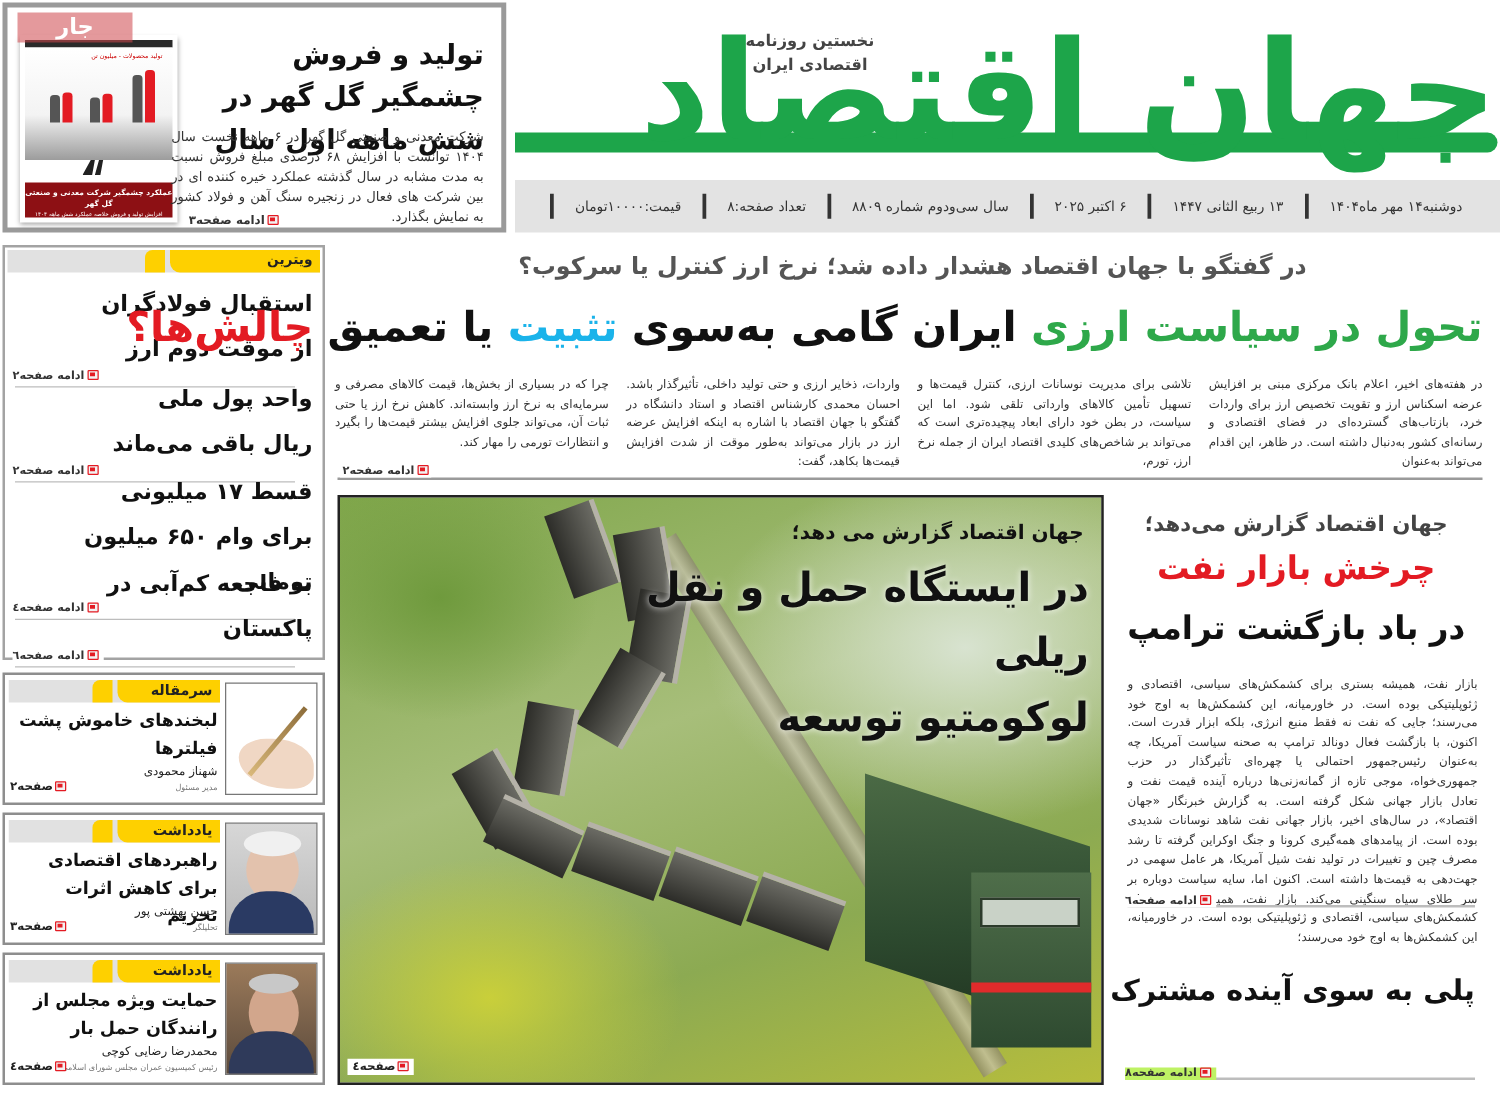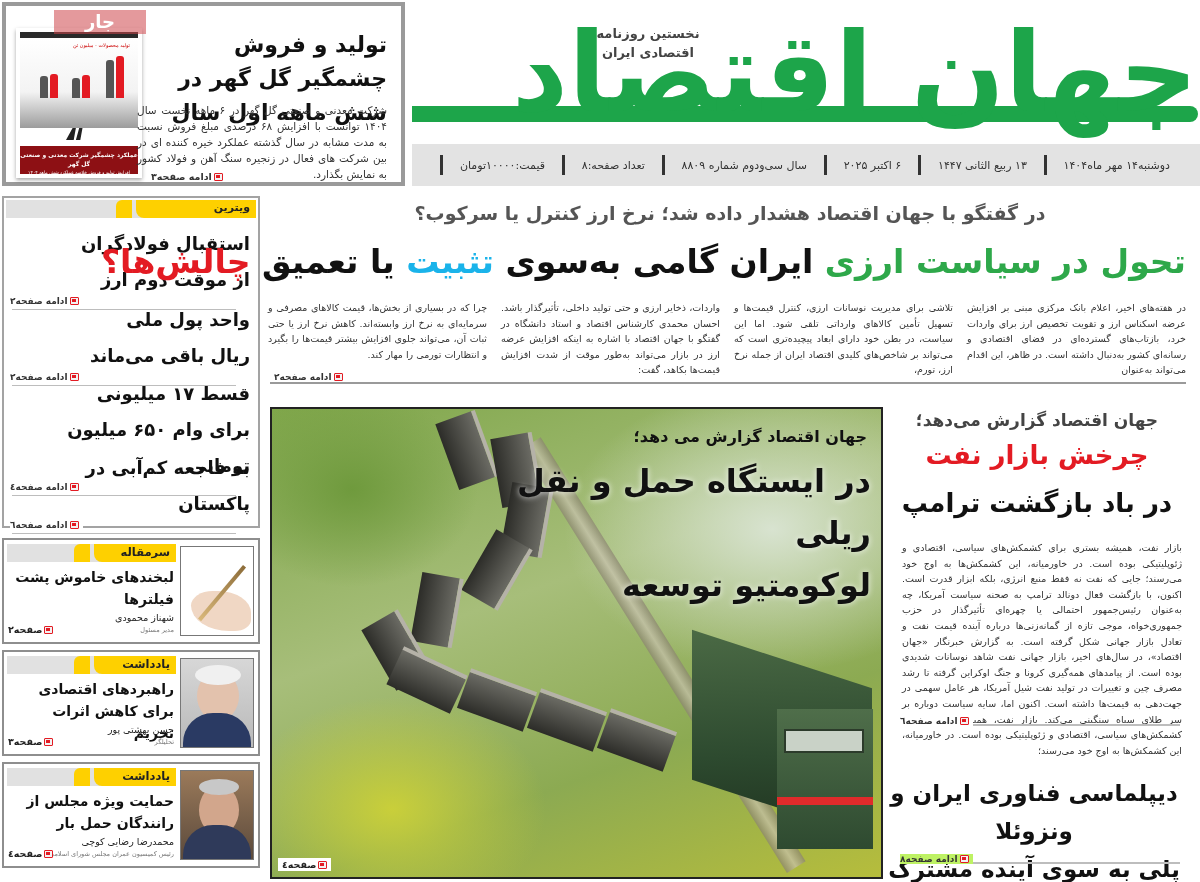--- a/index.html
+++ b/index.html
@@ -12,21 +12,21 @@
   .promo { left: 2px; top: 2px; width: 403px; height: 184px; border: 4px solid #9a9a9a; background: #fff; }
   .promo-thumb { left: 10px; top: 22px; width: 126px; height: 150px; background: #fff; box-shadow: 0 2px 4px rgba(0,0,0,0.35); }
   .promo-thumb .top { position:absolute; left:4px; top:4px; right:4px; height:6px; background:#2a2a2a; }
   .promo-thumb .chart { position:absolute; left:4px; top:10px; right:4px; height:90px; background: linear-gradient(#fff 0%, #f3f3f3 60%, #9c9c9c 100%); }
   .promo-thumb .chart-title { position:absolute; top:4px; right:8px; font-size:5px; color:#c00; }
   .bar { position:absolute; bottom:30px; width:8px; border-radius:3px 3px 0 0; }
   .bar.g { background:#555; } .bar.r { background:#e31b23; }
   .promo-thumb .logo { position:absolute; left:50px; top:100px; width:22px; height:12px; background:#222; clip-path: polygon(0 100%, 30% 0, 45% 0, 35% 100%, 45% 100%, 60% 0, 75% 0, 65% 100%, 100% 100%); }
   .promo-thumb .foot { position:absolute; left:4px; right:4px; top:118px; height:28px; background:#8d1014; color:#fff; font-size:6px; font-weight:bold; text-align:center; padding-top:4px; line-height:9px; }
   .promo-thumb .foot small { display:block; font-size:4.5px; font-weight:normal; }
-  .watermark { left: 8px; top: 4px; width: 92px; height: 24px; background: rgba(205,70,75,0.55); color:#fff; font-size:18px; font-weight:bold; text-align:center; line-height:24px; letter-spacing:6px;margin-left:40px; }
+  .watermark { left: 8px; top: 4px; width: 92px; height: 24px; background: rgba(205,70,75,0.55); color:#fff; font-size:18px; font-weight:bold; text-align:center; line-height:24px; letter-spacing:6px; }
 
   .promo-title { right: 14px; top: 22px; width: 240px; font-size: 22px; font-weight: bold; line-height: 34px; text-align: right; color:#111; }
   .promo-body { right: 14px; top: 96px; width: 250px; font-size: 10.5px; line-height: 16px; text-align: justify; color:#333; }
   .promo-more { left: 145px; top: 165px; font-size: 9.5px; font-weight: bold; color:#333; }
 
   .more-icon { display:inline-block; width:9px; height:8px; background:#f2f2f2; border:1.5px solid #e31b23; border-radius:1px; vertical-align:-1px; margin-left:2px; position:relative; }
   .more-icon::after { content:""; position:absolute; left:1px; top:1px; width:4px; height:3px; background:#e31b23; }
 
   
   .logo-main { left: 412px; top: 18px; width: 786px; height: 112px; }
@@ -79,21 +79,21 @@
   .lead-cols p { flex:1; font-size:9.5px; line-height:15.5px; color:#333; text-align:justify; }
   .lead-rule { left: 270px; top: 382px; width: 916px; height: 2px; background:#9a9a9a; }
   .lead-more { left: 272px; top: 372px; font-size:9px; font-weight:bold; color:#333; background:#fff; padding:0 2px; }
 
   
   .photo-story { left: 270px; top: 396px; width: 613px; height: 472px; border: 2px solid #222; overflow:hidden;
      background:
        radial-gradient(ellipse 180px 140px at 80px 80px, #6f9a3d 0%, rgba(111,154,61,0) 70%),
        radial-gradient(ellipse 220px 160px at 120px 400px, #c9cf3a 0%, rgba(201,207,58,0) 70%),
        radial-gradient(ellipse 260px 180px at 500px 120px, #d8e3d0 0%, rgba(216,227,208,0) 80%),
-       linear-gradient(160deg, #7fa64a 0%, #a7be7a 40%, #8caa52 70%, #b6bd3c 100%); margin-top: 11px; }
+       linear-gradient(160deg, #7fa64a 0%, #a7be7a 40%, #8caa52 70%, #b6bd3c 100%); }
   .rail { position:absolute; left:250px; top:40px; width:22px; height:500px; background:linear-gradient(90deg,#8a8270,#c9c1b0,#8a8270); transform: rotate(-32deg); transform-origin: top left; opacity:0.7; }
   .wagon { position:absolute; width:70px; height:42px; background:linear-gradient(#6b6b64,#2c2c28); border-top:4px solid #b5b2a8; }
   .loco { position:absolute; left:420px; top:250px; width:180px; height:150px; background:linear-gradient(160deg,#4b6a45,#2d4a2f 60%,#1f321f); transform: skewY(18deg); }
   .loco-front { position:absolute; left:505px; top:300px; width:96px; height:140px; background:linear-gradient(#4f6e4a,#2e4a30); }
   .loco-stripe { position:absolute; left:505px; top:388px; width:96px; height:8px; background:#e02b2b; }
   .loco-window { position:absolute; left:512px; top:320px; width:80px; height:24px; background:#c9d2c7; border:2px solid #2c3b2b; }
   .photo-kicker { position:absolute; right:14px; top:18px; font-size:16px; color:#111; font-weight:bold; }
   .photo-title { position:absolute; right:10px; top:46px; width:440px; text-align:right; font-size:32px; font-weight:bold; line-height:52px; color:#111; text-shadow: 0 0 6px rgba(255,255,255,0.8); }
   .photo-more { position:absolute; left:6px; bottom:6px; background:#fff; font-size:9.5px; font-weight:bold; padding:1px 4px; color:#222; }
 
@@ -293,17 +293,16 @@
 </div>
 
 <div class="abs oil-kicker">جهان اقتصاد گزارش می‌دهد؛</div>
 <div class="abs oil-title1">چرخش بازار نفت</div>
 <div class="abs oil-title2">در باد بازگشت ترامپ</div>
 <div class="abs oil-body">بازار نفت، همیشه بستری برای کشمکش‌های سیاسی، اقتصادی و ژئوپلیتیکی بوده است. در خاورمیانه، این کشمکش‌ها به اوج خود می‌رسند؛ جایی که نفت نه فقط منبع انرژی، بلکه ابزار قدرت است. اکنون، با بازگشت فعال دونالد ترامپ به صحنه سیاست آمریکا، چه به‌عنوان رئیس‌جمهور احتمالی یا چهره‌ای تأثیرگذار در حزب جمهوری‌خواه، موجی تازه از گمانه‌زنی‌ها درباره آینده قیمت نفت و تعادل بازار جهانی شکل گرفته است. به گزارش خبرنگار «جهان اقتصاد»، در سال‌های اخیر، بازار جهانی نفت شاهد نوسانات شدیدی بوده است. از پیامدهای همه‌گیری کرونا و جنگ اوکراین گرفته تا رشد مصرف چین و تغییرات در تولید نفت شیل آمریکا، هر عامل سهمی در جهت‌دهی به قیمت‌ها داشته است. اکنون اما، سایه سیاست دوباره بر سر طلای سیاه سنگینی می‌کند. بازار نفت، همیشه بستری برای کشمکش‌های سیاسی، اقتصادی و ژئوپلیتیکی بوده است. در خاورمیانه، این کشمکش‌ها به اوج خود می‌رسند؛</div>
 <div class="abs oil-rule"></div>
 <div class="abs oil-more"><span class="more-icon"></span><span>ادامه صفحه٦</span></div>
 
 <div class="abs ven-title">
-  <div>دیپلماسی فناوری ایران و ونزوئلا</div>
   <div>پلی به سوی آینده مشترک</div>
 </div>
 <div class="abs ven-rule"></div>
 <div class="abs ven-more"><span class="more-icon"></span><span>ادامه صفحه۸</span></div>
 
 </body></html>

